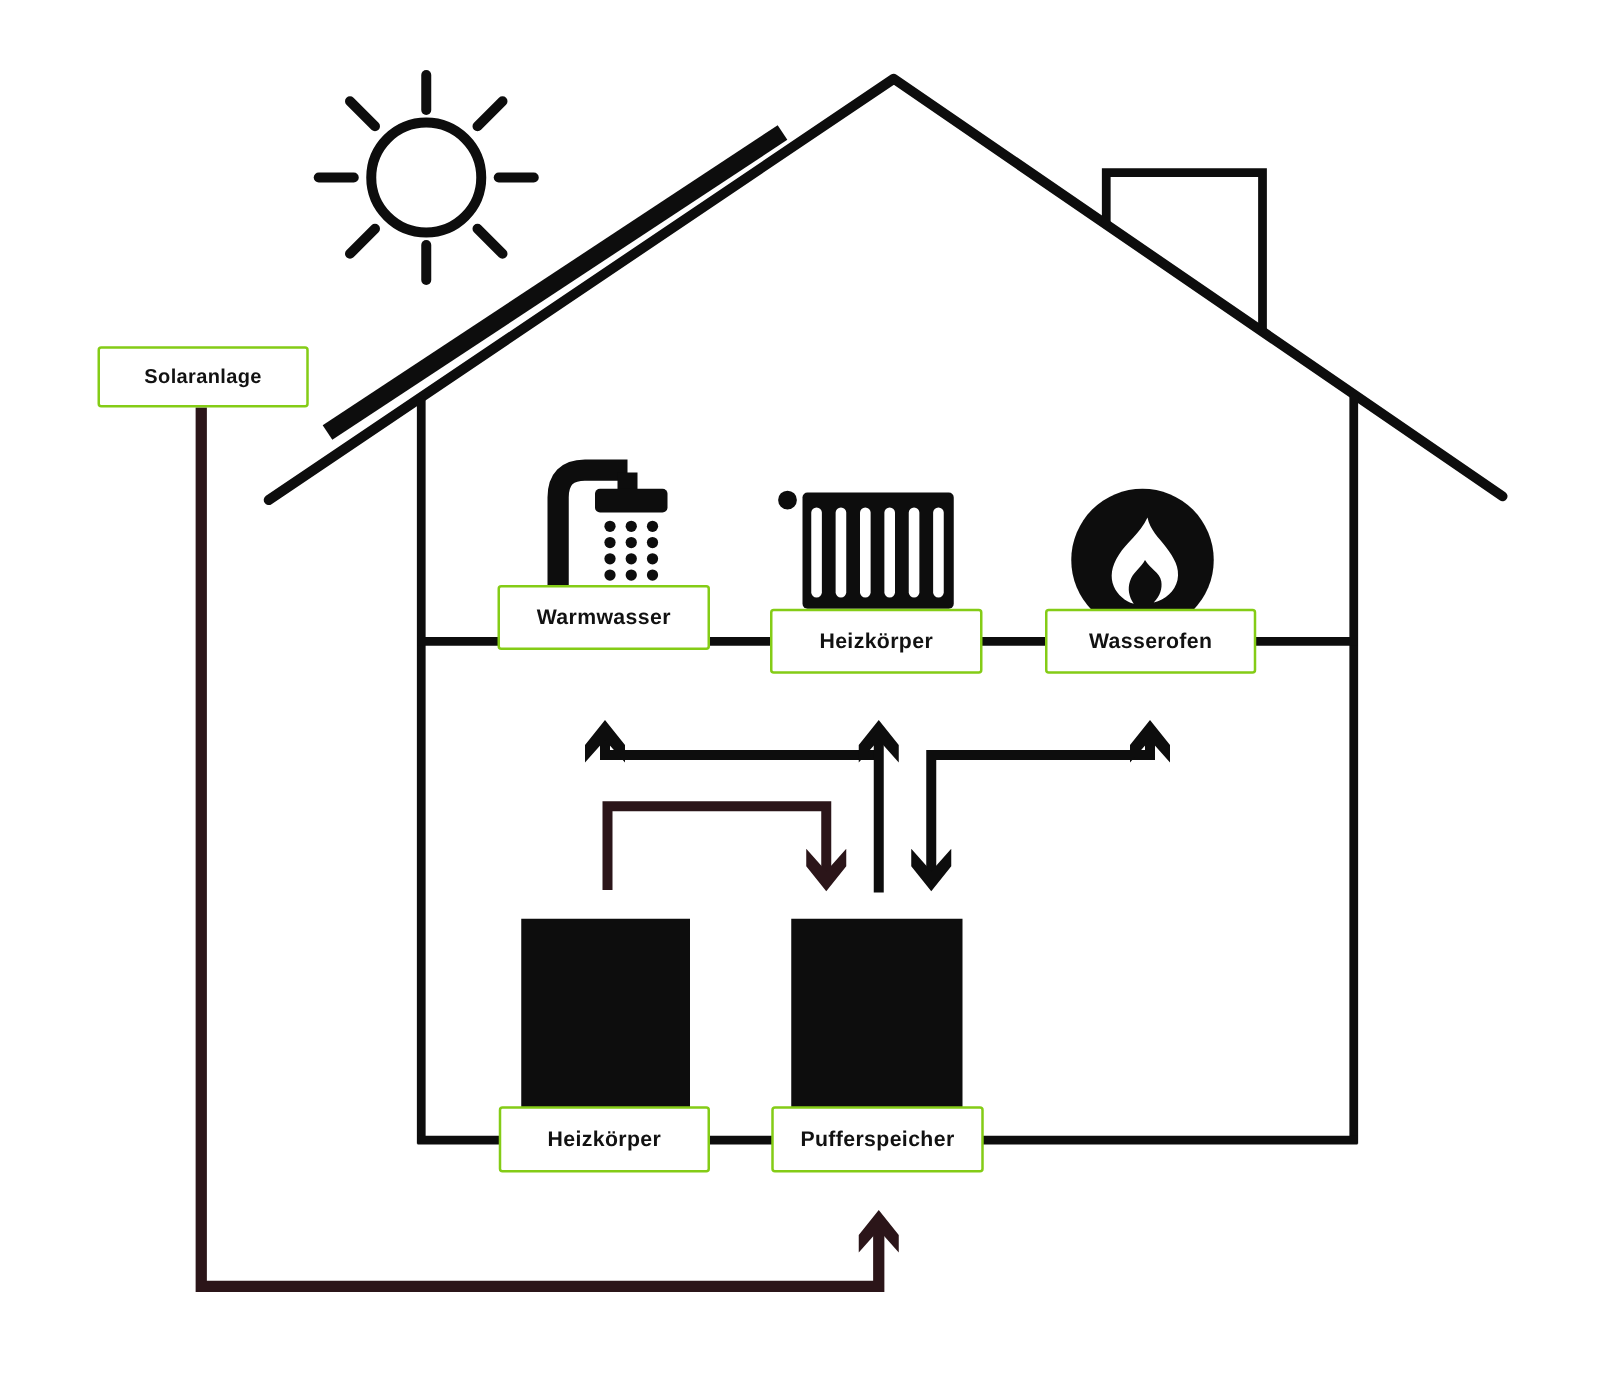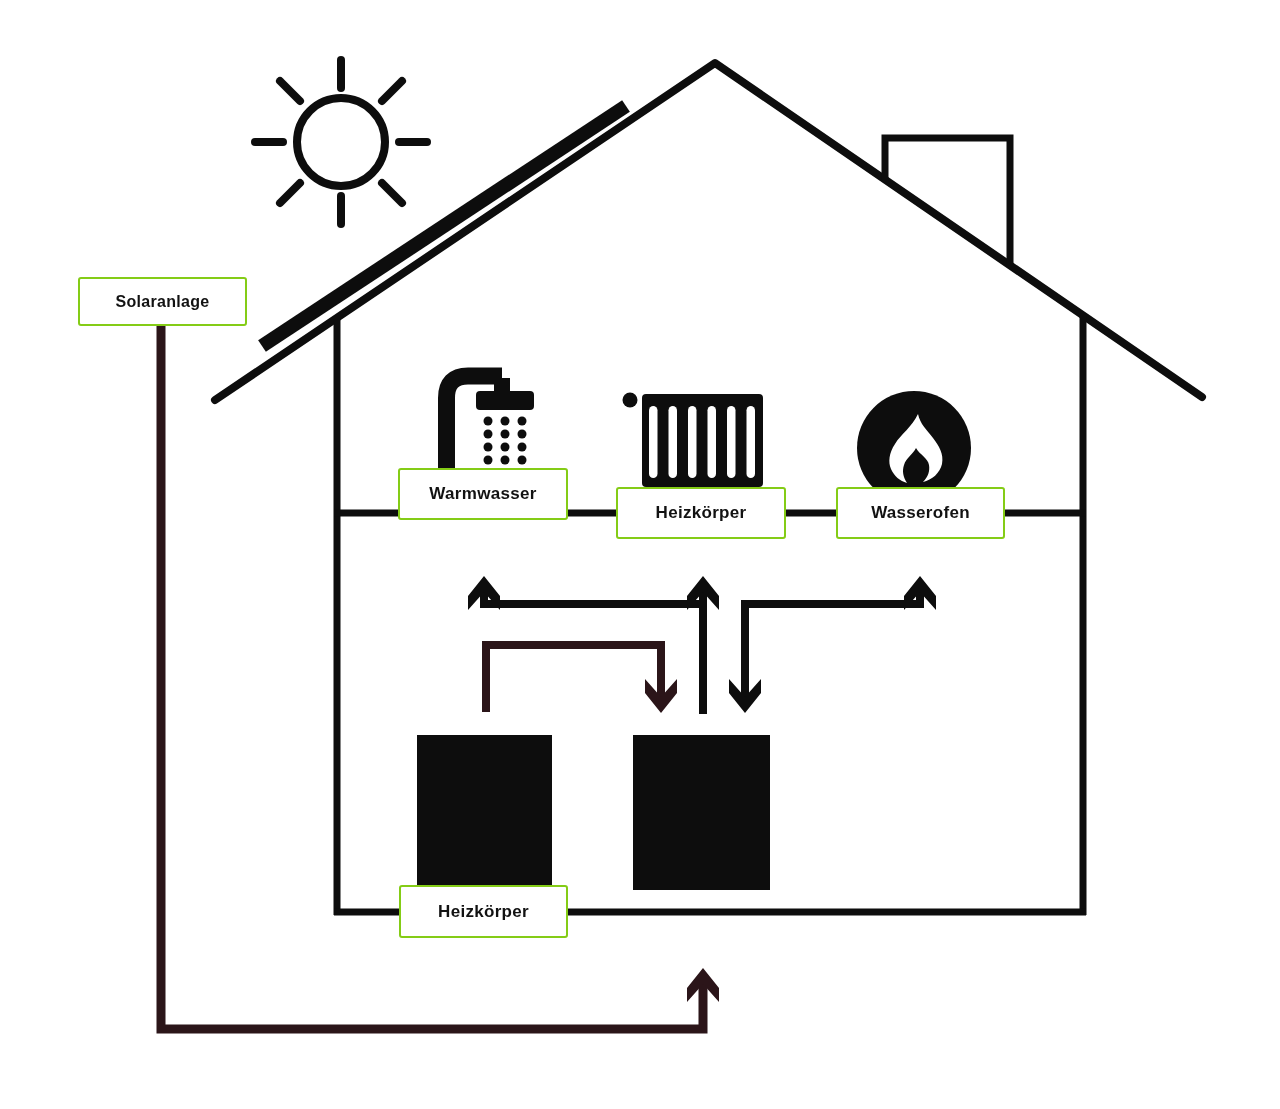--- a/index.html
+++ b/index.html
@@ -140,14 +140,15 @@
   <div class="label-box" style="left:78px;  top:277px; width:169px; height:49px; font-size:16px">Solaranlage</div>
 
   <div class="label-box" style="left:398px; top:468px; width:170px; height:52px">Warmwasser</div>
 
   <div class="label-box" style="left:616px; top:487px; width:170px; height:52px">Heizkörper</div>
 
   <div class="label-box" style="left:836px; top:487px; width:169px; height:52px">Wasserofen</div>
 
   <div class="label-box" style="left:399px; top:885px; width:169px; height:53px">Heizkörper</div>
 
+  <div class="label-box" style="left:617px; top:885px; width:170px; height:53px">Pufferspeicher</div>
 
 </div>
 
 </body></html>

